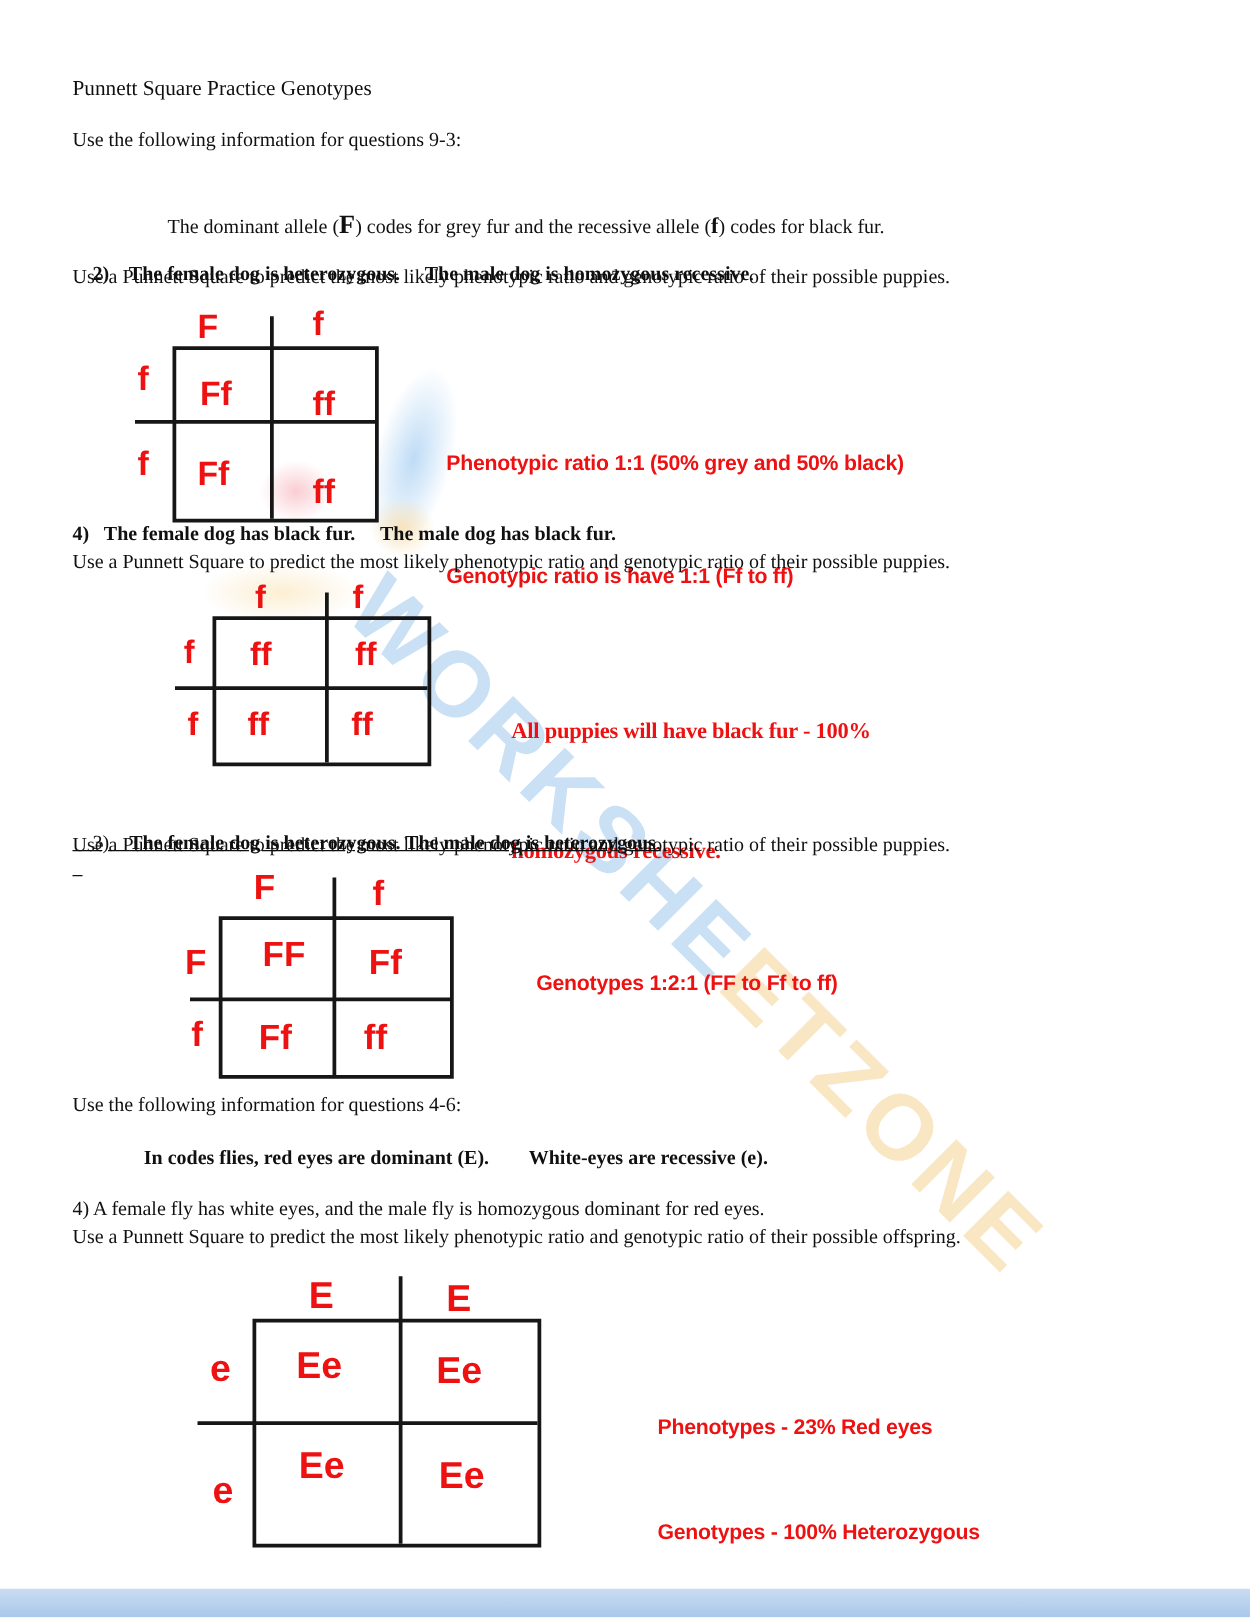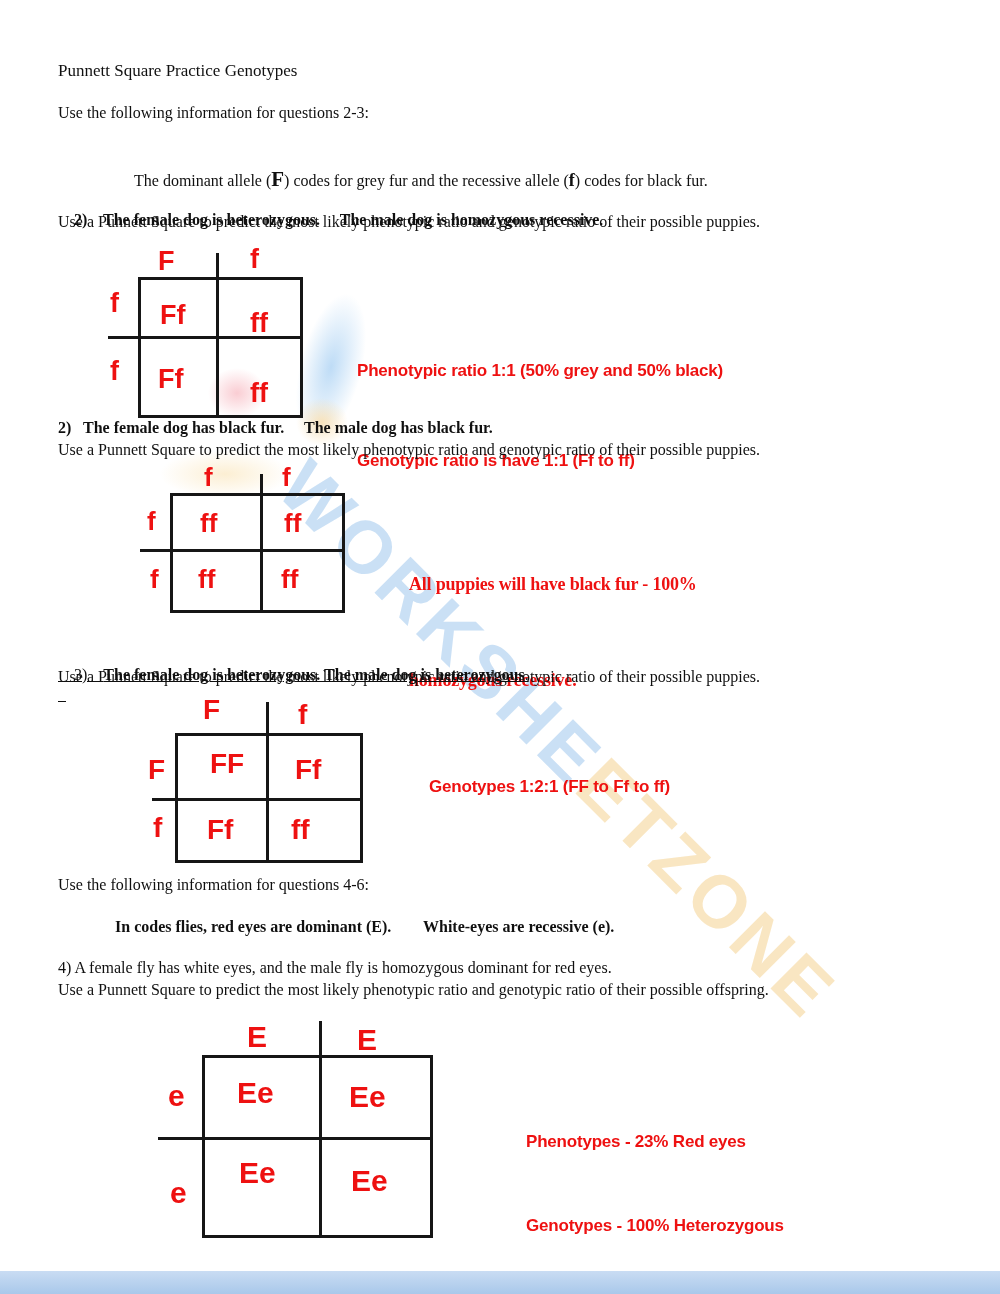--- a/index.html
+++ b/index.html
@@ -37,21 +37,21 @@
               background:radial-gradient(closest-side,rgba(250,222,172,0.8),rgba(250,222,172,0));"></div>
   <div class="blob" style="left:160px;top:450px;width:130px;height:48px;
               background:radial-gradient(closest-side,rgba(251,233,196,0.75),rgba(251,233,196,0));"></div>
 
   <div class="wm">
     <span class="wm-blue">WORKSHE</span><span class="wm-orange">ETZONE</span>
   </div>
 
   <div class="tline" style="left:58px;top:60px;font-size:17px;">Punnett Square Practice Genotypes</div>
 
-  <div class="tline" style="left:58px;top:103px;">Use the following information for questions 2-3:</div>
+  <div class="tline" style="left:58px;top:103px;">Use the following information for questions 9-3:</div>
   <div class="tline" style="left:118px;top:146px;">
     <span>The dominant allele (</span><span class="allele-F">F</span><span>) codes for grey fur and the recessive allele (</span><span class="allele-f">f</span><span>) codes for black fur.</span>
   </div>
 
   <div class="tline" style="left:58px;top:190px;">
     <span class="b">2)    The female dog is heterozygous.     The male dog is homozygous recessive</span><span>.</span>
   </div>
   <div class="tline" style="left:58px;top:212px;">Use a Punnett Square to predict the most likely phenotypic ratio and genotypic ratio of their possible puppies.</div>
 
   <div>
@@ -65,21 +65,21 @@
     <div class="plabel" style="left:160px;top:302px;font-size:27px;">Ff</div>
     <div class="plabel" style="left:250px;top:310px;font-size:27px;">ff</div>
     <div class="plabel" style="left:158px;top:366px;font-size:27px;">Ff</div>
     <div class="plabel" style="left:250px;top:380px;font-size:27px;">ff</div>
   </div>
   <div class="note" style="left:357px;top:296px;">
     <div>Phenotypic ratio 1:1 (50% grey and 50% black)</div>
     <div>Genotypic ratio is have 1:1 (Ff to ff)</div>
   </div>
 
-  <div class="tline b" style="left:58px;top:418px;">2)   The female dog has black fur.     The male dog has black fur.</div>
+  <div class="tline b" style="left:58px;top:418px;">4)   The female dog has black fur.     The male dog has black fur.</div>
   <div class="tline" style="left:58px;top:440px;">Use a Punnett Square to predict the most likely phenotypic ratio and genotypic ratio of their possible puppies.</div>
 
   <div>
     <div class="gbox" style="left:170px;top:493px;width:169px;height:114px;"></div>
     <div class="gline" style="left:260px;top:474px;width:3px;height:136px;"></div>
     <div class="gline" style="left:140px;top:549px;width:202px;height:3px;"></div>
     <div class="plabel" style="left:204px;top:464px;font-size:26px;">f</div>
     <div class="plabel" style="left:282px;top:464px;font-size:26px;">f</div>
     <div class="plabel" style="left:147px;top:508px;font-size:26px;">f</div>
     <div class="plabel" style="left:150px;top:566px;font-size:26px;">f</div>

